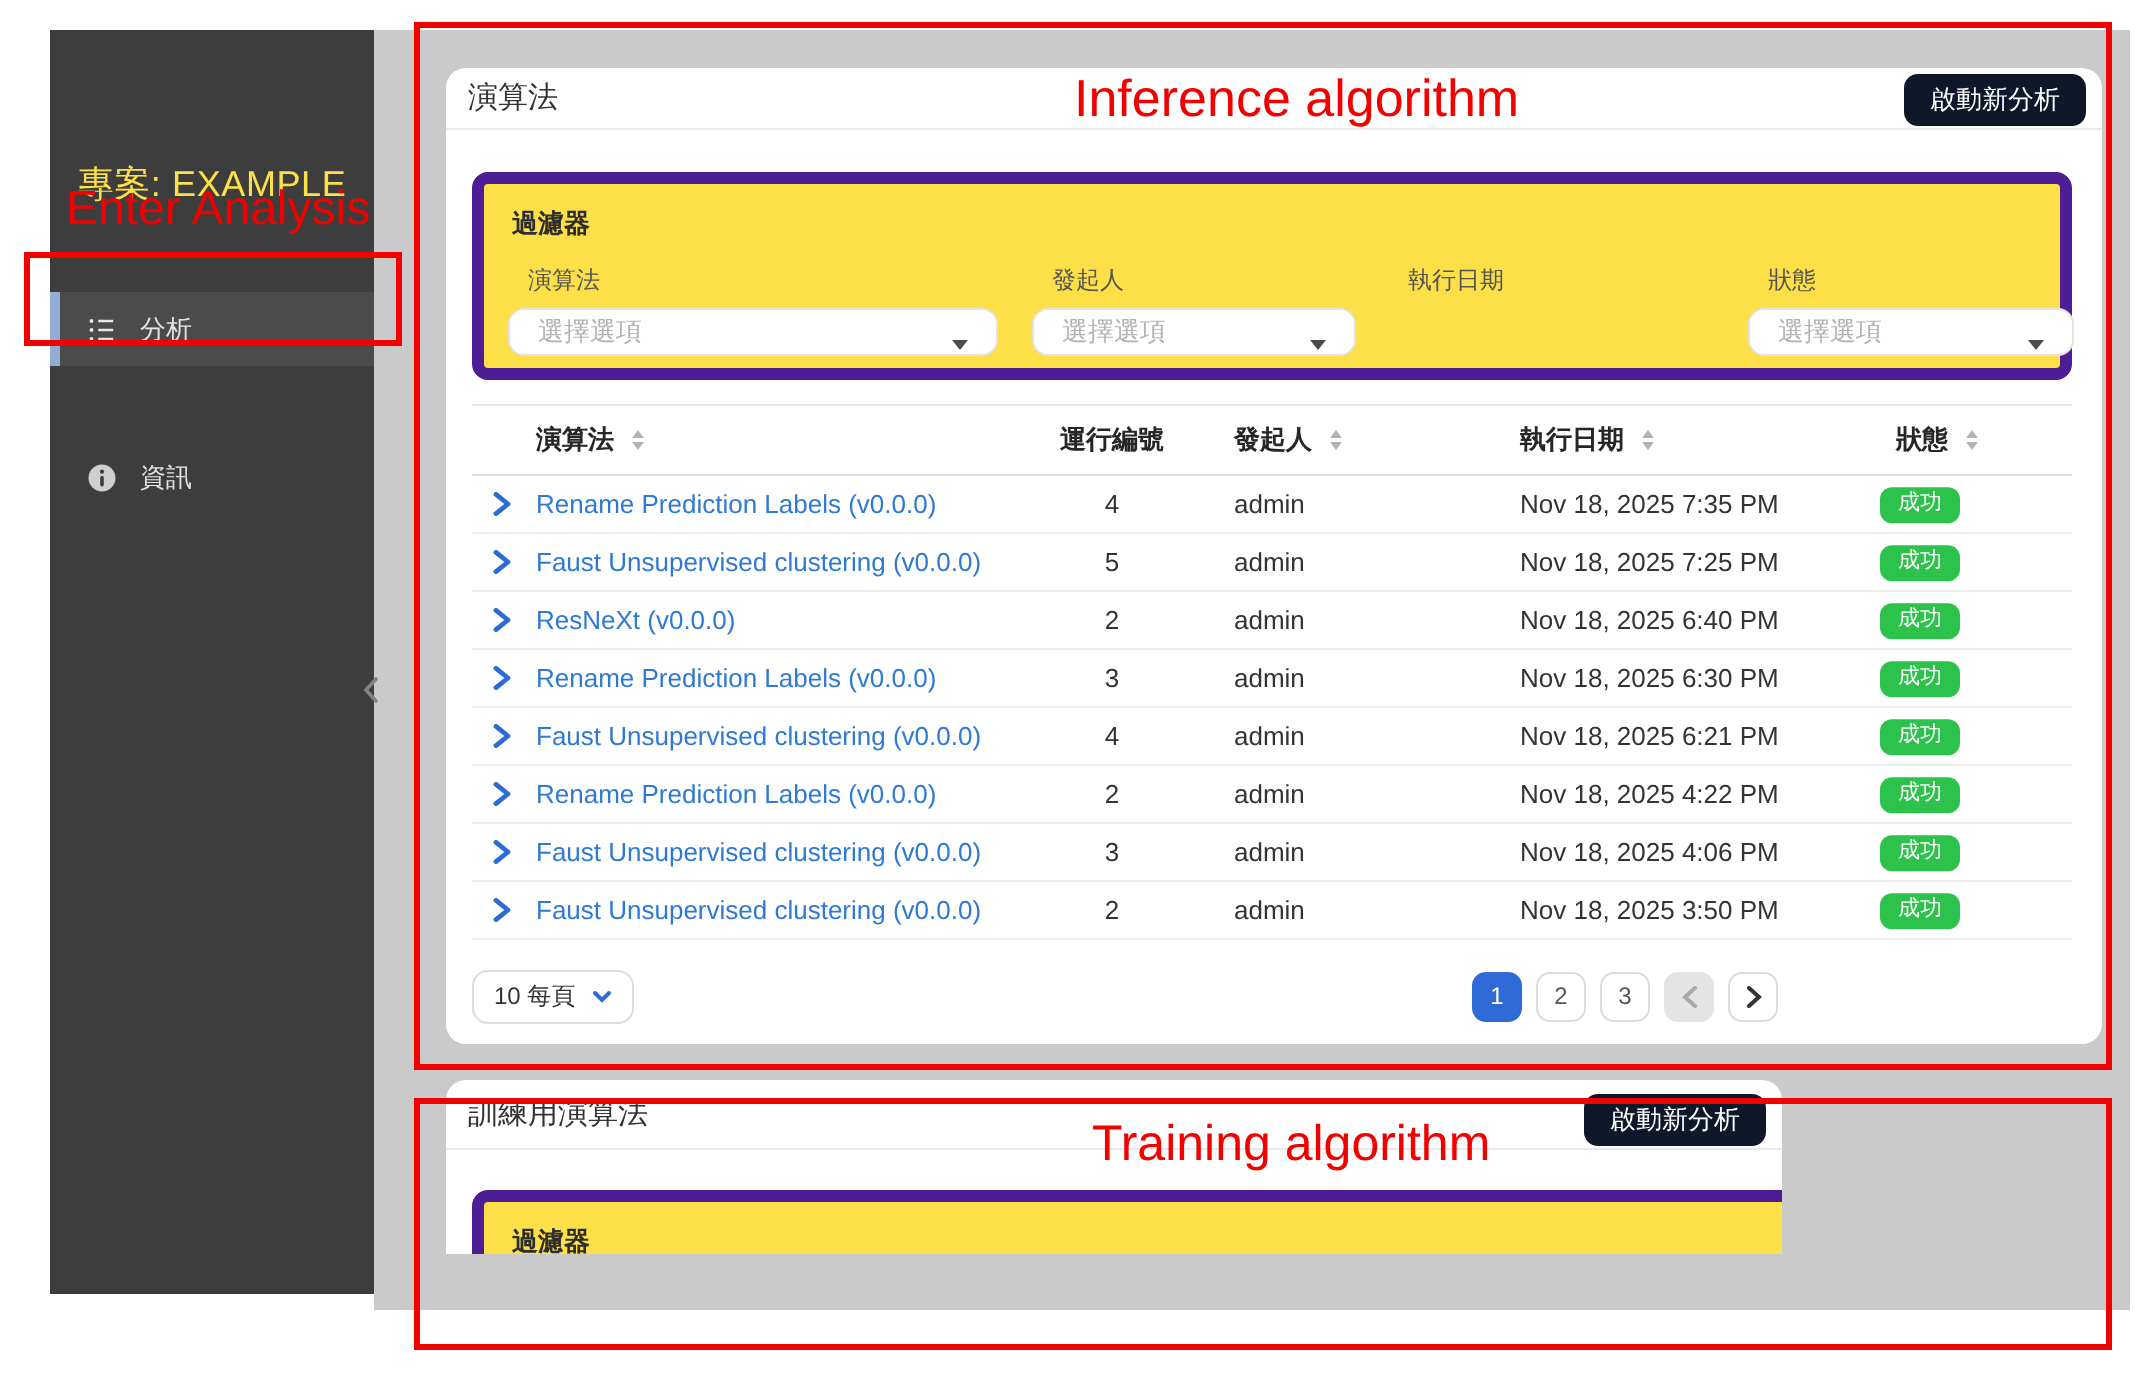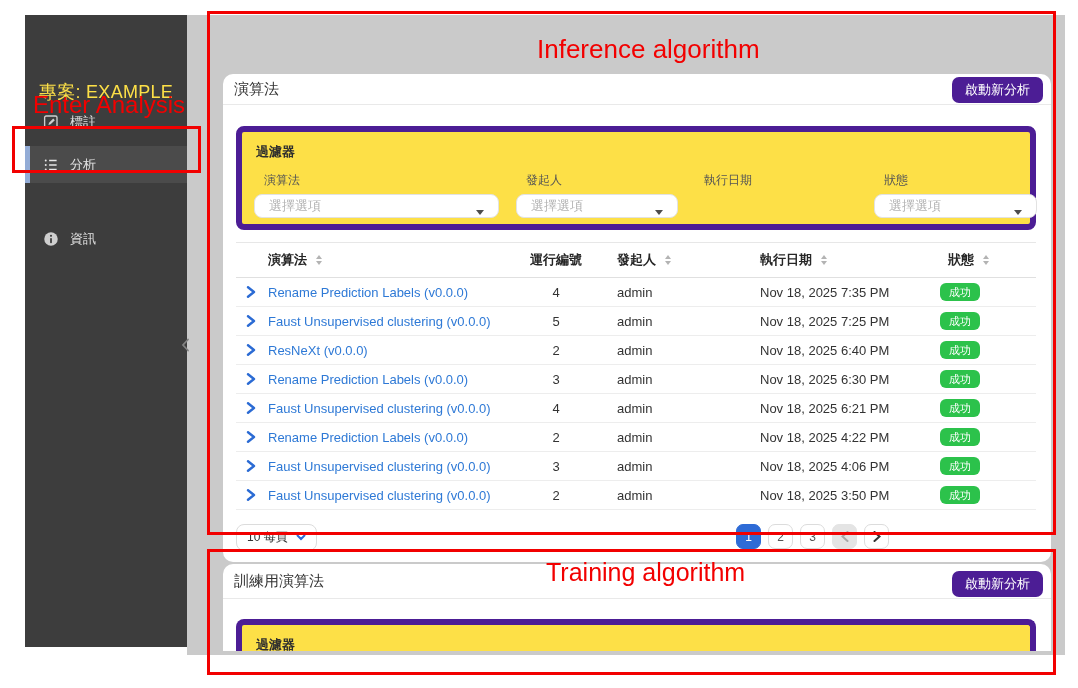--- a/index.html
+++ b/index.html
@@ -14,26 +14,26 @@
   .side-item .lbl{position:absolute;left:45px;white-space:nowrap;}
   .side-item.active{background:#4b4b4b;}
   .side-item.active::before{content:"";position:absolute;left:0;top:0;bottom:0;width:5px;background:#93acd6;}
   .collapse{position:absolute;left:181px;top:336px;width:12px;height:18px;color:#828282;cursor:pointer;display:flex;align-items:center;}
 
   
   .pagebg{position:absolute;left:187px;top:15px;width:878px;height:640px;background:#cacaca;}
 
   
   .card{position:absolute;background:#fff;border-radius:10px;}
-  .card-top{left:223px;top:34px;width:828px;height:488px;margin-top:40px;}
-  .card-bottom{left:223px;top:564px;width:828px;height:87px;border-radius:10px 10px 0 0;overflow:hidden;}
+  .card-top{left:223px;top:34px;width:828px;height:488px;}
+  .card-bottom{left:223px;top:540px;width:668px;height:87px;border-radius:10px 10px 0 0;overflow:hidden;}
   .card-head{position:relative;height:31px;border-bottom:1px solid #e9e9e9;}
   .card-bottom .card-head{height:35px;}
   .card-title{position:absolute;left:11px;top:50%;transform:translateY(-50%);font-size:15px;color:#333;}
-  .btn-primary{position:absolute;right:8px;top:3px;height:26px;padding:0 13px;background:#4c1d95;color:#fff;font-size:13px;border:none;border-radius:7px;cursor:pointer;display:flex;align-items:center;}
+  .btn-primary{position:absolute;right:8px;top:3px;height:26px;padding:0 13px;background:#0f172a;color:#fff;font-size:13px;border:none;border-radius:7px;cursor:pointer;display:flex;align-items:center;}
   .card-bottom .btn-primary{top:7px;}
 
   
   .fpanel{position:absolute;left:13px;width:800px;background:#fde047;border:6px solid #4c1d95;border-radius:8px;}
   .card-top .fpanel{top:52px;height:104px;}
   .card-bottom .fpanel{top:55px;height:40px;border-bottom:none;border-radius:8px 8px 0 0;}
   .fpanel-title{position:absolute;left:14px;top:11px;font-size:13px;font-weight:bold;color:#2e2e2e;}
   .ffield{position:absolute;top:40px;}
   .flabel{font-size:12px;color:#555;margin-bottom:5px;display:block;}
   .fctrl{position:relative;height:24px;background:#fff;border:1px solid #e2e2e2;border-radius:8px;display:flex;align-items:center;padding:0 14px;font-size:13px;cursor:pointer;}
@@ -49,21 +49,21 @@
   .cell{position:absolute;top:50%;transform:translateY(-50%);font-size:13px;color:#333;white-space:nowrap;}
   .c-chev{left:10px;}  .c-name{left:32px;} .c-run{left:290px;width:60px;text-align:center;}
   .c-init{left:381px;} .c-date{left:524px;} .c-status{left:688px;width:72px;text-align:center;}
   a.c-name{color:#2e79d6;text-decoration:none;cursor:pointer;}
   .badge{display:inline-block;background:#2cc24b;color:#fff;font-size:11px;padding:2.5px 9px;border-radius:6px;line-height:1.2;}
   .sort{display:inline-flex;flex-direction:column;gap:2px;margin-left:9px;}
   .sort i{display:block;width:0;height:0;border-left:3.5px solid transparent;border-right:3.5px solid transparent;}
   .sort .u{border-bottom:4px solid #b3b3b3;} .sort .d{border-top:4px solid #b3b3b3;}
 
   
-  .pagerow{position:absolute;left:13px;top:450px;width:653px;height:28px;display:flex;justify-content:space-between;}
+  .pagerow{position:absolute;left:13px;top:450px;width:653px;height:28px;display:flex;align-items:center;justify-content:space-between;}
   .psize{height:27px;border:1px solid #dcdcdc;border-radius:8px;background:#fff;display:flex;align-items:center;gap:8px;padding:0 10px;font-size:12px;color:#333;cursor:pointer;}
   .pages{display:flex;gap:7px;}
   .pbtn{width:25px;height:25px;border:1px solid #dcdcdc;border-radius:7px;background:#fff;color:#555;font-size:12px;display:flex;align-items:center;justify-content:center;cursor:pointer;}
   .pbtn.active{background:#2e6bd6;border-color:#2e6bd6;color:#fff;}
   .pbtn.disabled{background:#e4e4e4;border-color:#e4e4e4;color:#a9a9a9;cursor:default;}
 
   
   .ann-box{position:absolute;border:3px solid #f20000;pointer-events:none;}
   .ann-text{position:absolute;color:#f20000;white-space:nowrap;pointer-events:none;}
   .ann-enter{left:33px;top:91px;font-size:24px;}
@@ -79,29 +79,20 @@
 <body>
 
 <div class="stage">
 
   <div class="pagebg"></div>
 
   <div class="sidebar">
     <div class="project">專案: EXAMPLE</div>
 
 
-    <div class="side-item" style="top:88px">
-      <span class="ic">
-        <svg width="18" height="18" viewBox="0 0 24 24" fill="none" stroke="#cfcfcf" stroke-width="1.8">
-          <rect x="3.5" y="4" width="16.5" height="16.5" rx="2"></rect>
-          <path d="M8.5 16l.9-3 5.6-5.6 2.1 2.1-5.6 5.6-3 .9z" fill="#cfcfcf" stroke="none"></path>
-        </svg>
-      </span>
-      <span class="lbl">標註</span>
-    </div>
 
     <div class="side-item active" style="top:131px;height:37px">
       <span class="ic">
         <svg width="18" height="18" viewBox="0 0 24 24" fill="none" stroke="#e8e8e8" stroke-width="1.8">
           <circle cx="5" cy="6" r="1.3" fill="#e8e8e8" stroke="none"></circle>
           <circle cx="5" cy="12" r="1.3" fill="#e8e8e8" stroke="none"></circle>
           <circle cx="5" cy="18" r="1.3" fill="#e8e8e8" stroke="none"></circle>
           <path d="M9.5 6h10M9.5 12h10M9.5 18h10"></path>
         </svg>
       </span>

